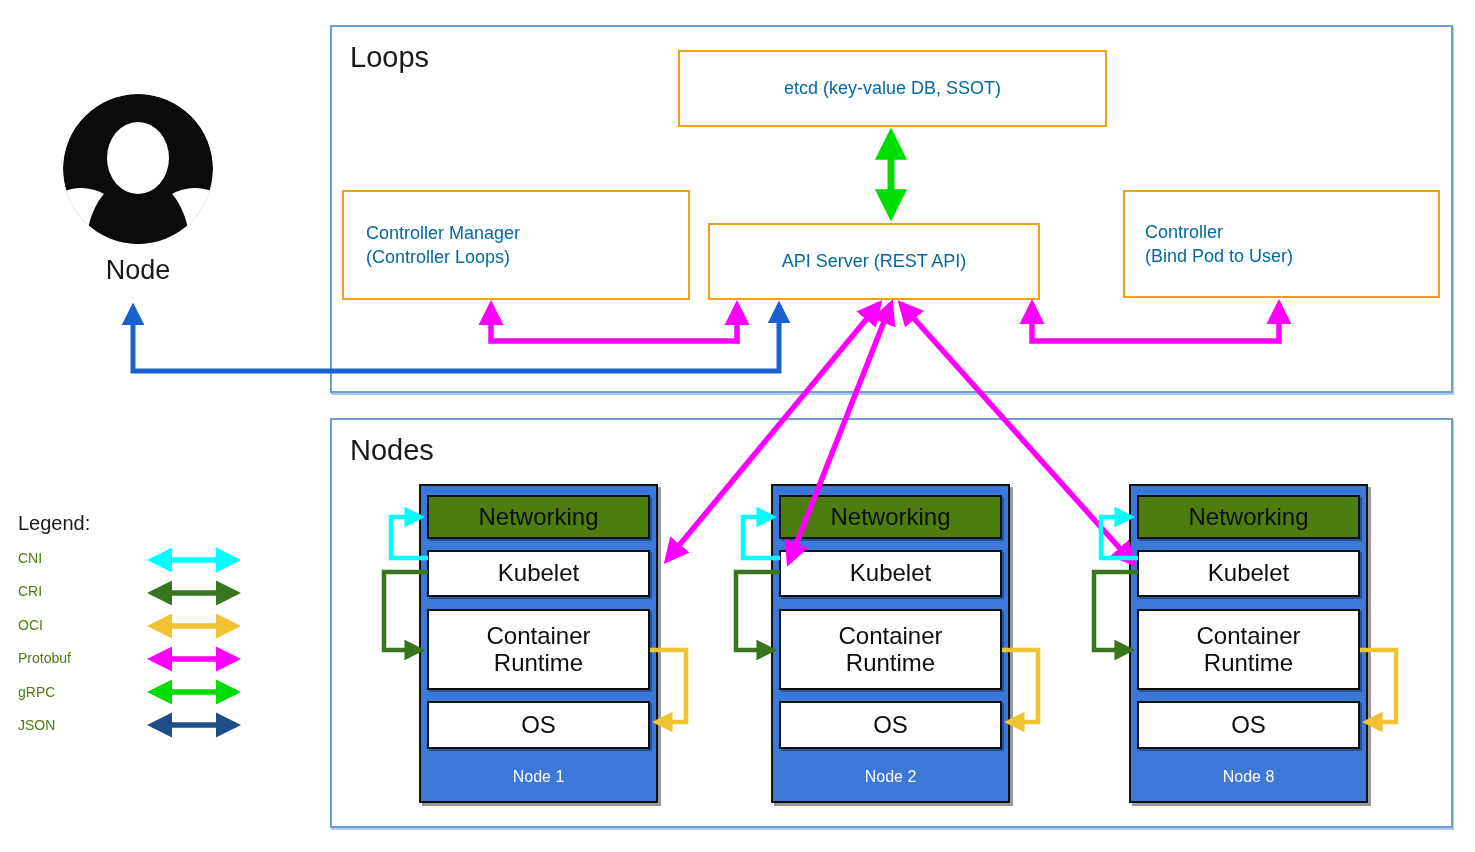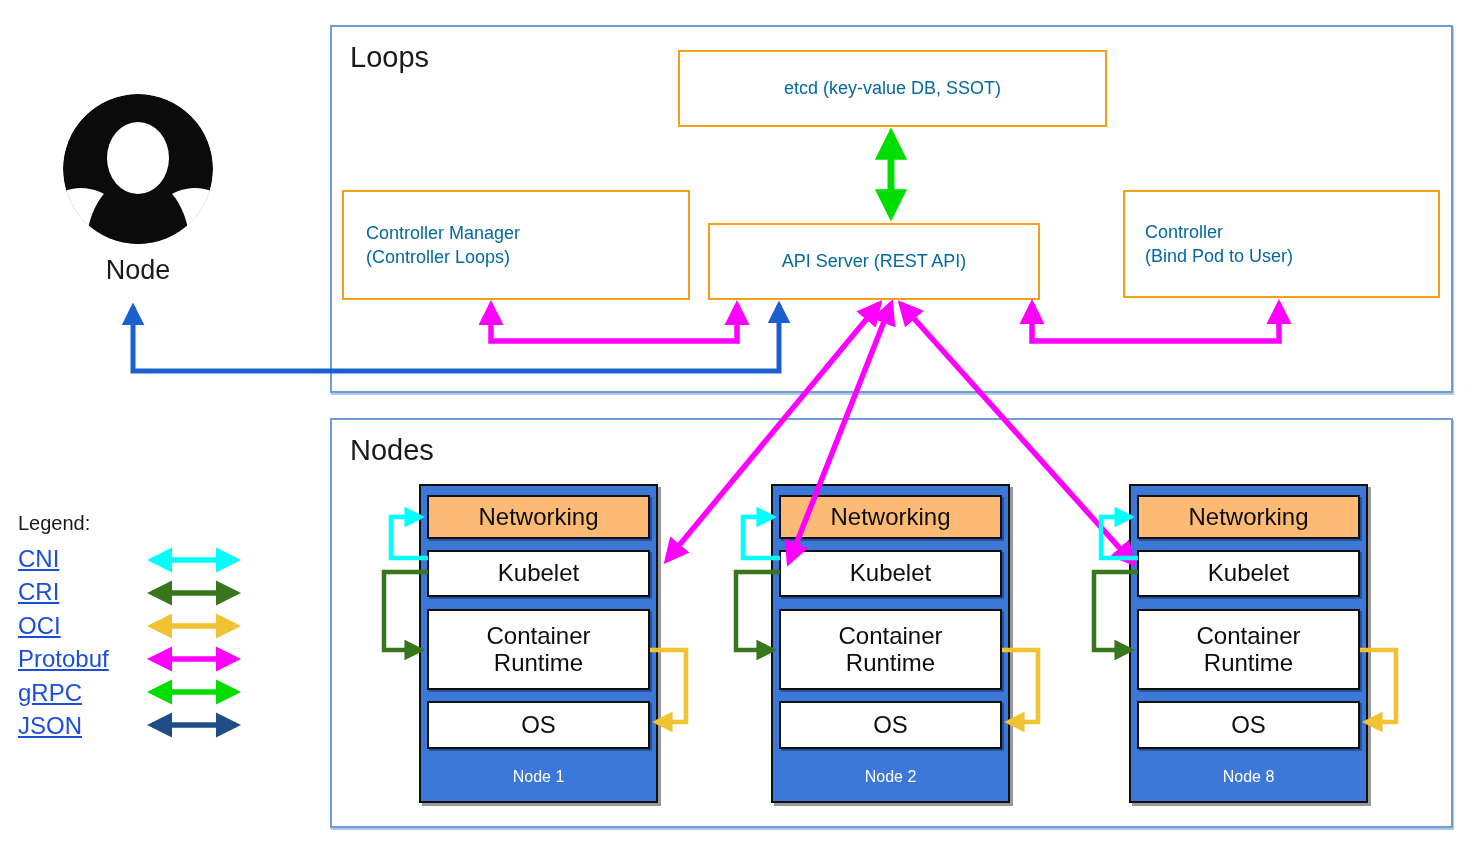--- a/index.html
+++ b/index.html
@@ -21,34 +21,34 @@
   #api-box{left:708px;top:223px;width:332px;height:77px}
   #cm-box{left:342px;top:190px;width:348px;height:110px;padding-left:22px}
   #sched-box{left:1123px;top:190px;width:317px;height:108px;padding-left:20px}
   
   .node-stack{position:absolute;top:484px;width:239px;height:319px;background:#3c78d8;
               border:2px solid #101010;box-sizing:border-box;box-shadow:3px 3px 0 rgba(0,0,0,0.4);z-index:2}
   .n1{left:419px}.n2{left:771px}.n3{left:1129px}
   .layer{position:absolute;left:6px;width:223px;background:#fff;border:2px solid #101010;
          box-sizing:border-box;display:flex;align-items:center;justify-content:center;text-align:center;
          font-size:24px;line-height:1.12;box-shadow:2px 2px 0 rgba(0,0,0,0.3);color:#0d0d0d}
-  .layer.networking{top:9px;height:44px;background:#fdba74}
+  .layer.networking{top:9px;height:44px;background:#4d7c0f}
   .layer.kubelet{top:64px;height:47px}
   .layer.runtime{top:123px;height:81px;padding:0 35px}
   .layer.os{top:215px;height:48px}
   .node-title{position:absolute;left:0;right:0;top:266px;height:50px;display:flex;
               align-items:center;justify-content:center;color:#ffffff;font-size:16px}
   
   #user-icon{position:absolute;left:62px;top:93px;z-index:2}
   #user-label{position:absolute;left:73px;top:255px;width:130px;text-align:center;font-size:27px;color:#1a1a1a}
   
   #legend{position:absolute;left:18px;top:512px;z-index:2}
   #legend-title{font-size:20px;margin:0 0 7px 0;color:#1a1a1a}
-  .legend-item{display:block;font-size:24px;line-height:33.4px;color:#1d4ed8;
-               text-decoration:underline;width:max-content;cursor:pointer}
+  .legend-item{display:block;font-size:14px;line-height:33.4px;color:#4d7c0f;
+               width:max-content;cursor:pointer}
   
   #arrows{position:absolute;left:0;top:0;z-index:5;pointer-events:none}
 </style>
 </head>
 <body>
 
 <div id="canvas">
 
   <div class="frame" id="master-frame">
     <div class="frame-label">Loops</div>

